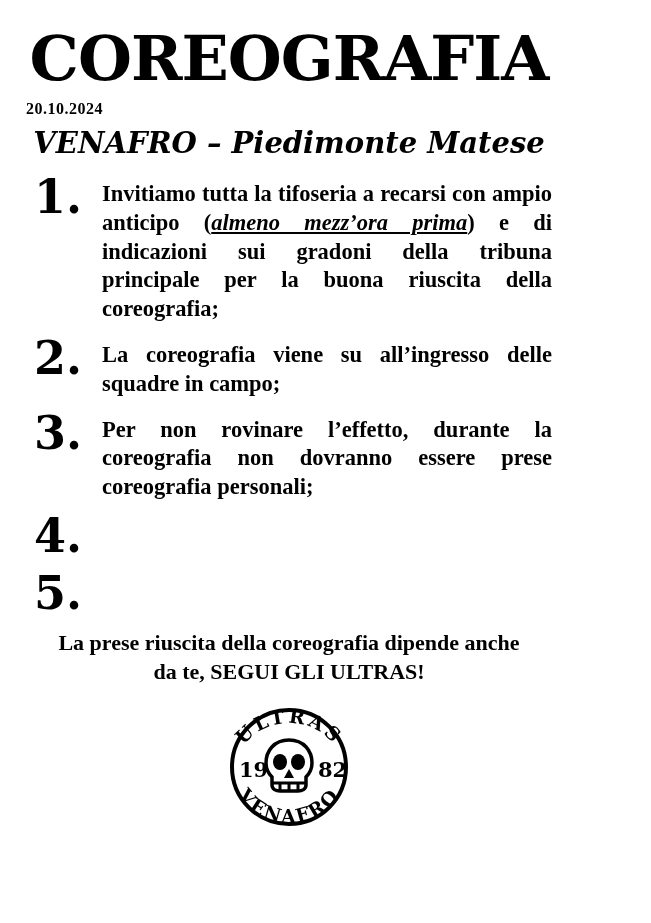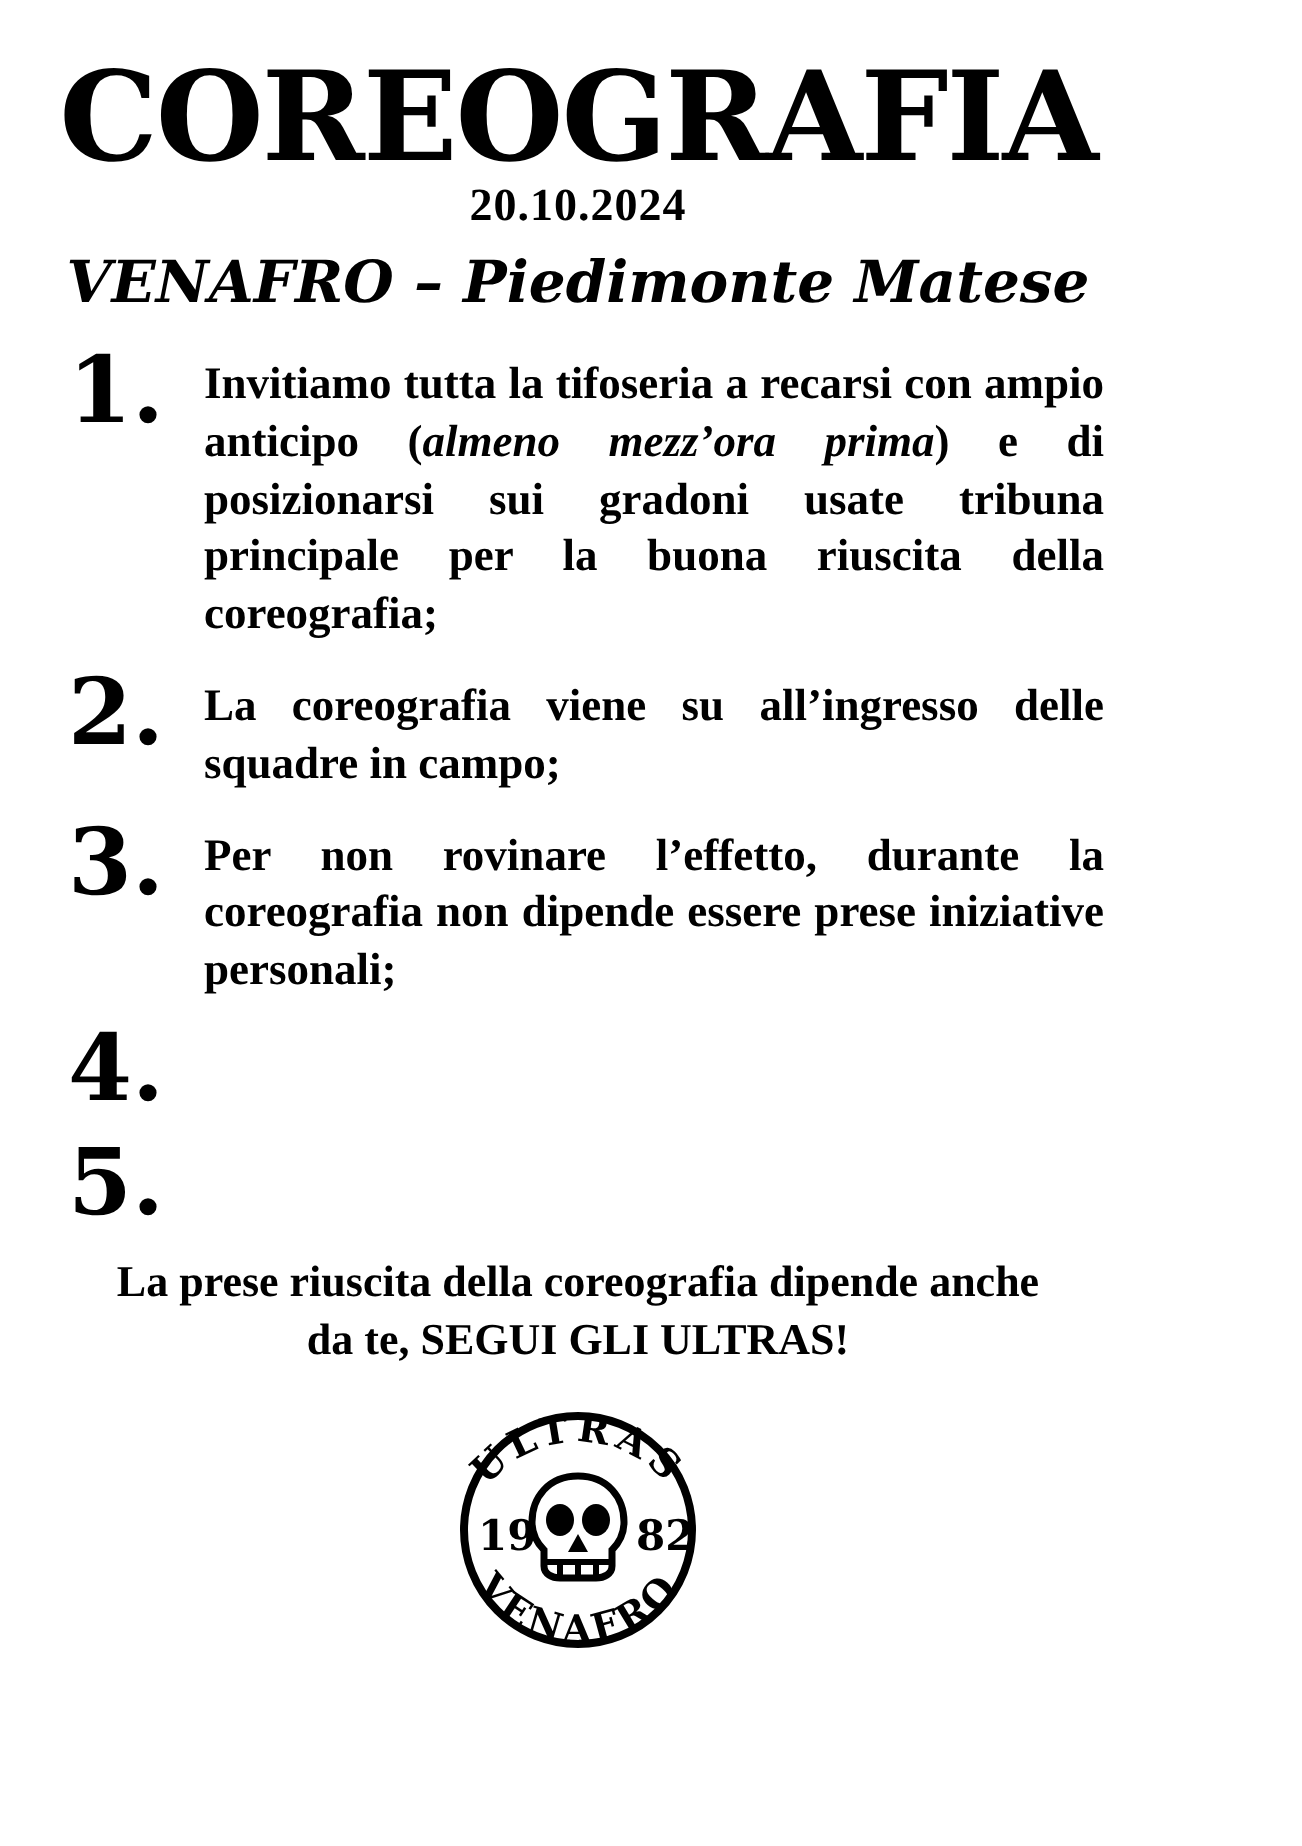--- a/index.html
+++ b/index.html
@@ -26,25 +26,26 @@
     text-align: center;
     font-family: "DejaVu Serif", serif;
     font-weight: bold;
     font-size: 62px;
     line-height: 1.0;
     letter-spacing: -1px;
     margin: 8px 0 0 0;
     white-space: nowrap;
   }
   .date {
-    text-align: center;
+    text-align: left;
     font-family: "Liberation Serif", serif;
     font-weight: bold;
-    font-size: 23px;
+    font-size: 16px;
     letter-spacing: 0.5px;
+    margin-top: 10px;
   }
   .subtitle {
     text-align: center;
     font-family: "DejaVu Serif", serif;
     font-weight: bold;
     font-size: 29px;
     margin-top: 8px;
     white-space: nowrap;
     font-style: italic;
   }
@@ -70,20 +71,21 @@
     flex: 1 1 auto;
     font-family: "Liberation Serif", serif;
     font-weight: bold;
     font-size: 22.5px;
     line-height: 1.28;
     text-align: justify;
     text-justify: inter-word;
     padding-top: 4px;
   }
   .text .u {
+    text-decoration: underline;
     font-style: italic;
   }
   .closing {
     text-align: center;
     font-family: "Liberation Serif", serif;
     font-weight: bold;
     font-size: 22px;
     line-height: 1.3;
     margin-top: 14px;
     padding: 0 22px;
@@ -106,31 +108,31 @@
   <div class="title">COREOGRAFIA</div>
 
   <div class="date">20.10.2024</div>
 
   <div class="subtitle">VENAFRO – Piedimonte Matese</div>
 
   <div class="list">
 
     <div class="item">
       <div class="num">1.</div>
-      <div class="text"><span>Invitiamo tutta la tifoseria a recarsi con ampio anticipo (</span><span class="u">almeno mezz’ora prima</span><span>) e di posizionarsi sui gradoni usate tribuna principale per la buona riuscita della coreografia;</span></div>
+      <div class="text"><span>Invitiamo tutta la tifoseria a recarsi con ampio anticipo (</span><span class="u">almeno mezz’ora prima</span><span>) e di indicazioni sui gradoni della tribuna principale per la buona riuscita della coreografia;</span></div>
     </div>
 
     <div class="item">
       <div class="num">2.</div>
       <div class="text">La coreografia viene su all’ingresso delle squadre in campo;</div>
     </div>
 
     <div class="item">
       <div class="num">3.</div>
-      <div class="text">Per non rovinare l’effetto, durante la coreografia non dipende essere prese iniziative personali;</div>
+      <div class="text">Per non rovinare l’effetto, durante la coreografia non dovranno essere prese coreografia personali;</div>
     </div>
 
     <div class="item">
       <div class="num">4.</div>
     </div>
 
     <div class="item">
       <div class="num">5.</div>
     </div>
 

